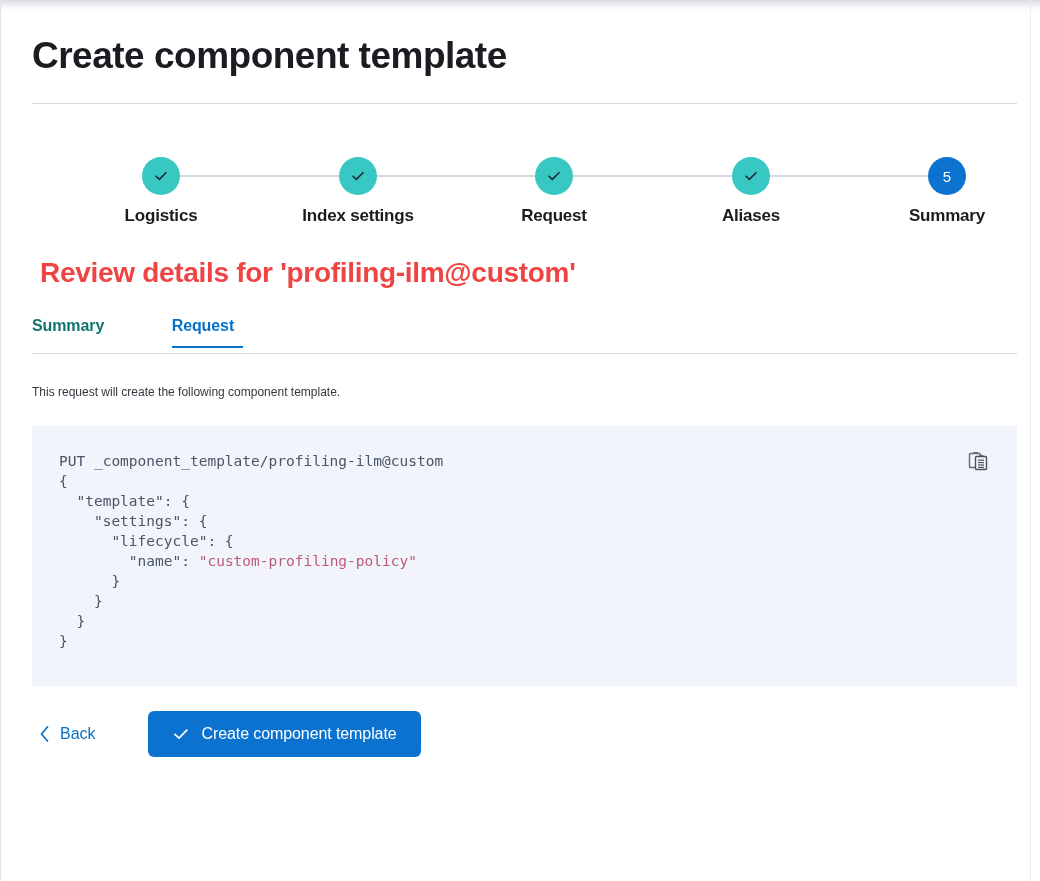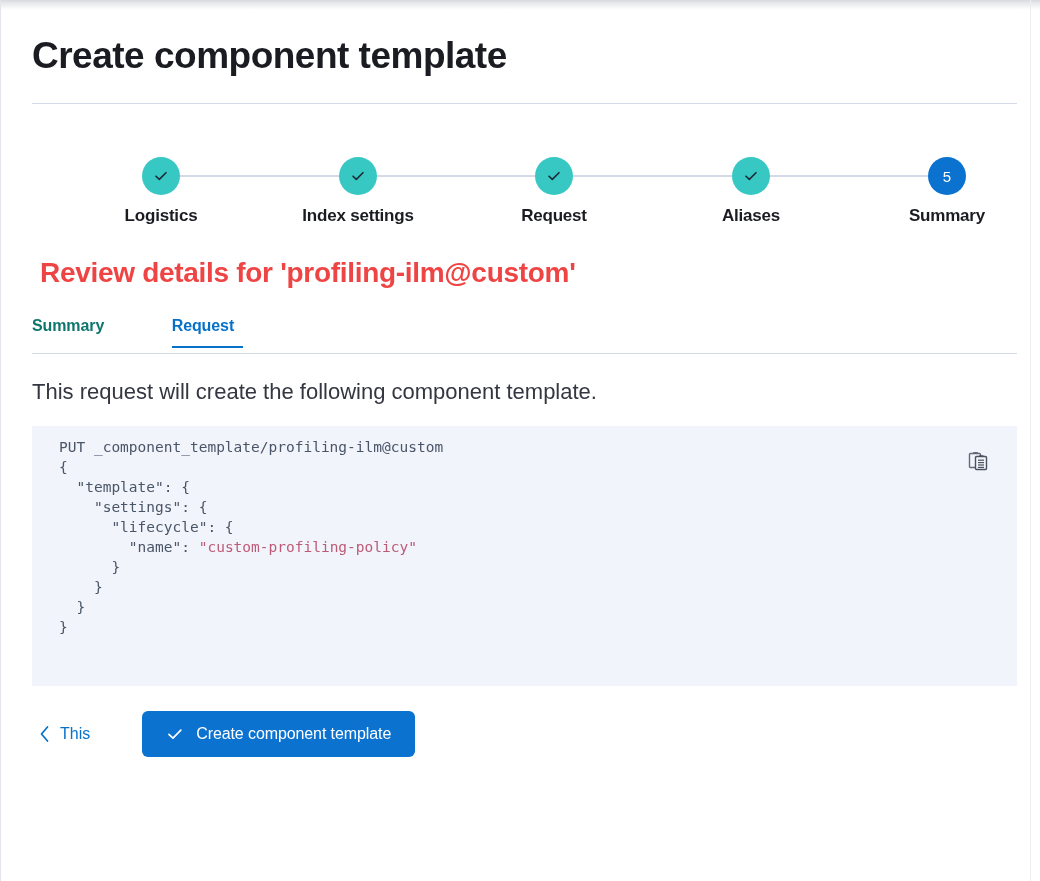--- a/index.html
+++ b/index.html
@@ -161,37 +161,37 @@
   .tab.active {
     color: #0671c9;
     border-bottom-color: #0671c9;
     padding-right: 9px;
     margin-left: 31px;
   }
 
   
   .description {
     margin-top: 26px;
-    font-size: 22px;
+    font-size: 12px;
     line-height: 24px;
     color: #343741;
   }
 
   
   .code-wrap {
     position: relative;
     margin-top: 22px;
     width: 985px;
     height: 260px;
     background: #f1f4fa;
     box-sizing: border-box;
   }
   .code-block {
     margin: 0;
-    padding: 11px 0 0 27px;
+    padding: 25px 0 0 27px;
     font-family: "DejaVu Sans Mono", "Liberation Mono", monospace;
     font-size: 14.5px;
     line-height: 20px;
     color: #4a5568;
     white-space: pre;
   }
   .code-block .str { color: #bd5b77; }
   .copy-btn {
     position: absolute;
     top: 22px;
@@ -340,21 +340,21 @@
           </g>
         </svg>
       </button>
     </div>
 
     <div class="footer">
       <div class="back-link">
         <svg width="13" height="18" viewBox="0 0 13 18">
           <path d="M9.5 2 L3.5 9 L9.5 16" fill="none" stroke="#0671c9" stroke-width="1.7" stroke-linecap="round" stroke-linejoin="round"></path>
         </svg>
-        <span>This</span>
+        <span>Back</span>
       </div>
 
       <button class="primary-btn">
         <svg width="18" height="18" viewBox="0 0 16 16">
           <path d="M2.6 8.3 L6.2 11.7 L13.2 4.6" fill="none" stroke="#ffffff" stroke-width="1.5" stroke-linecap="round" stroke-linejoin="round"></path>
         </svg>
         <span>Create component template</span>
       </button>
     </div>
 

